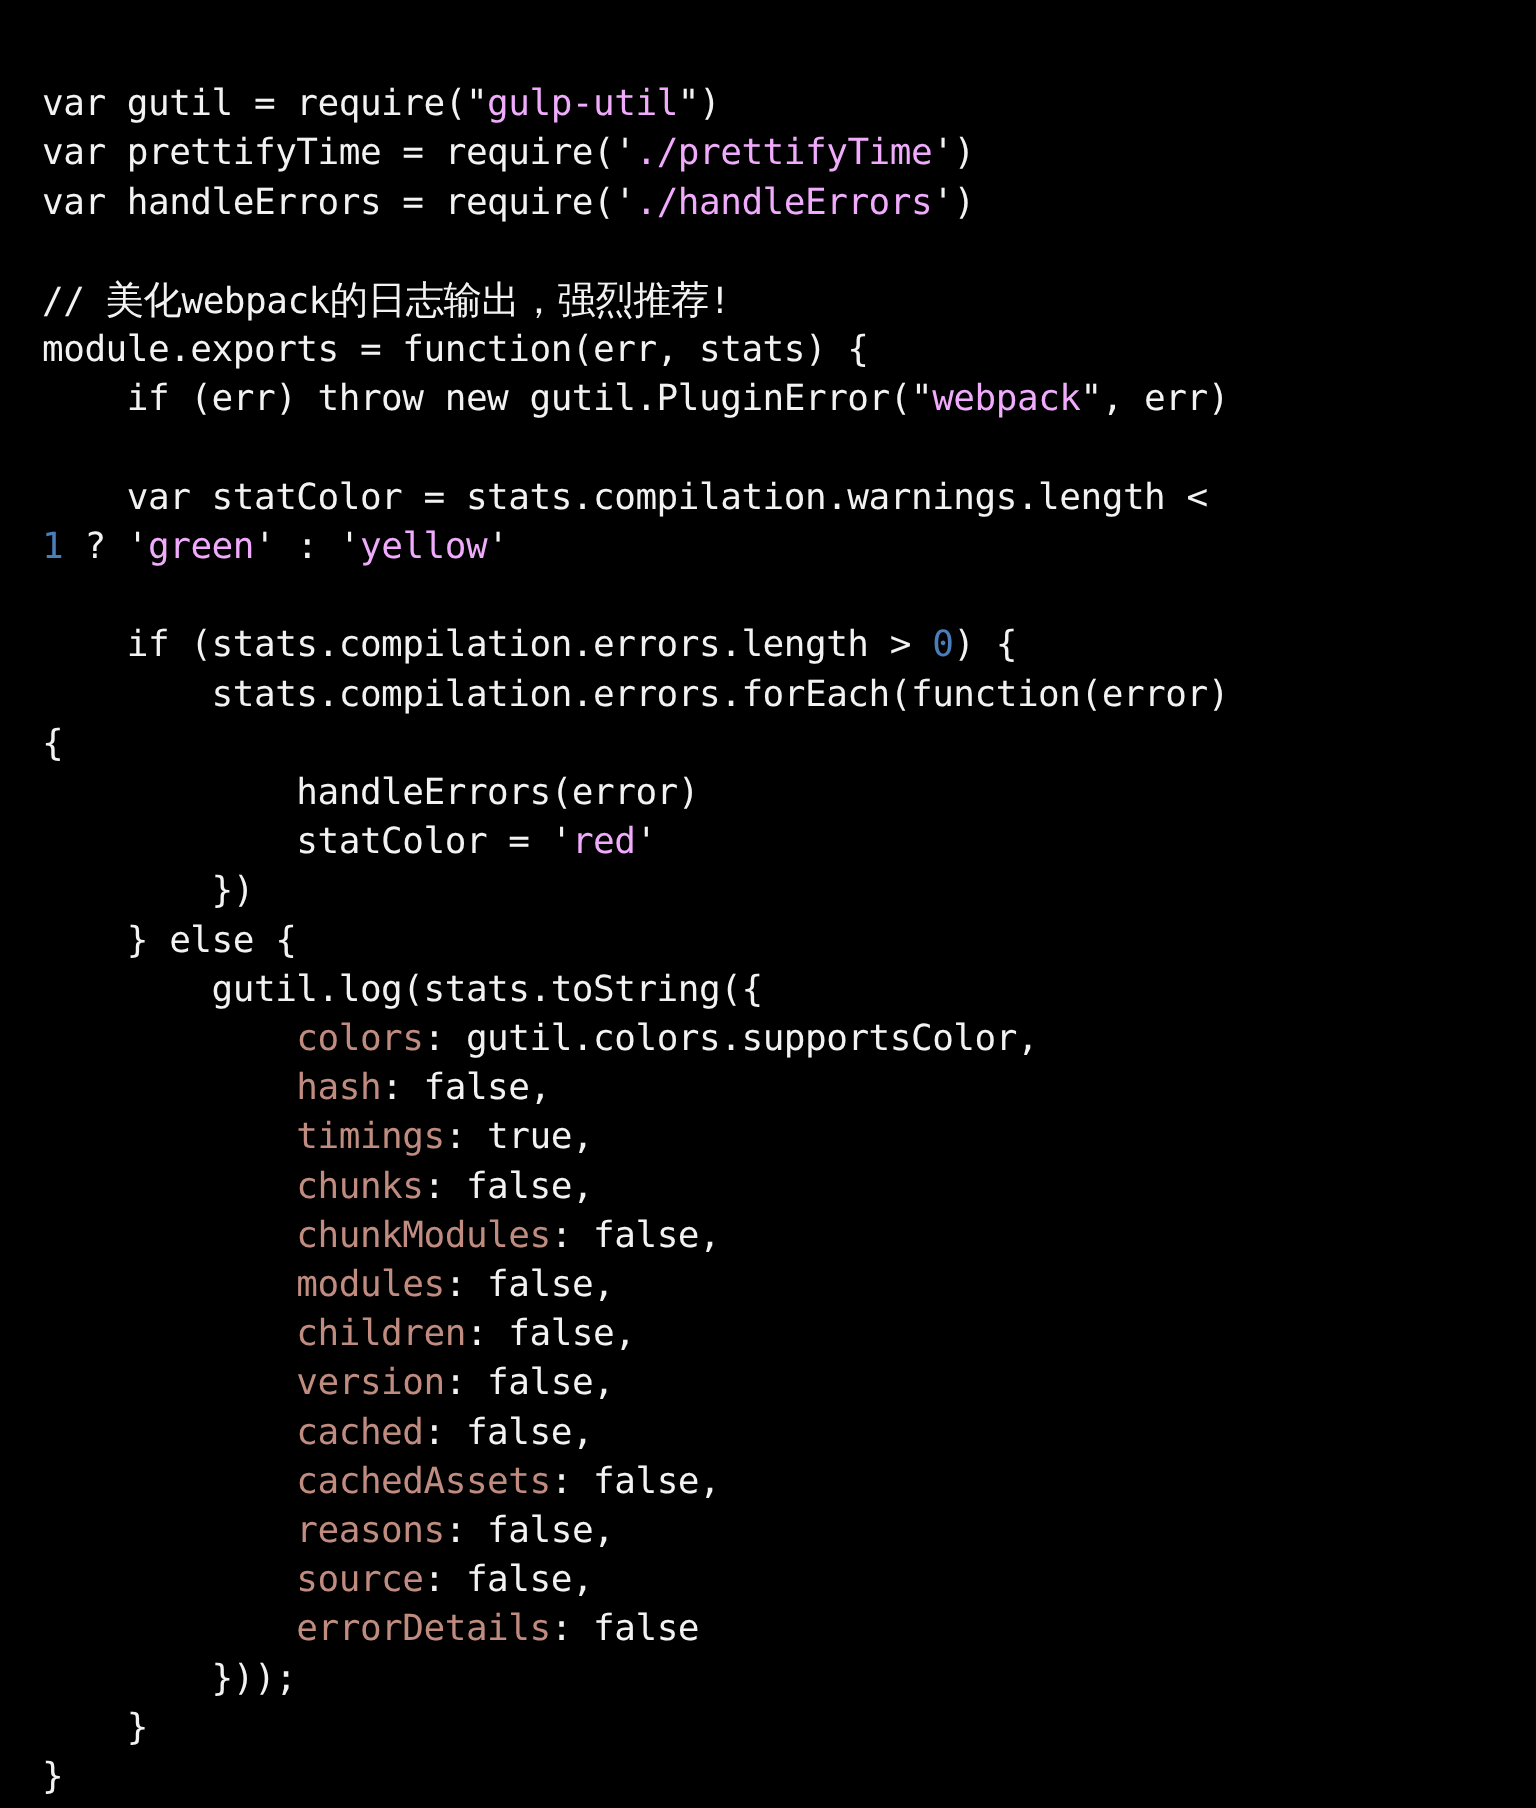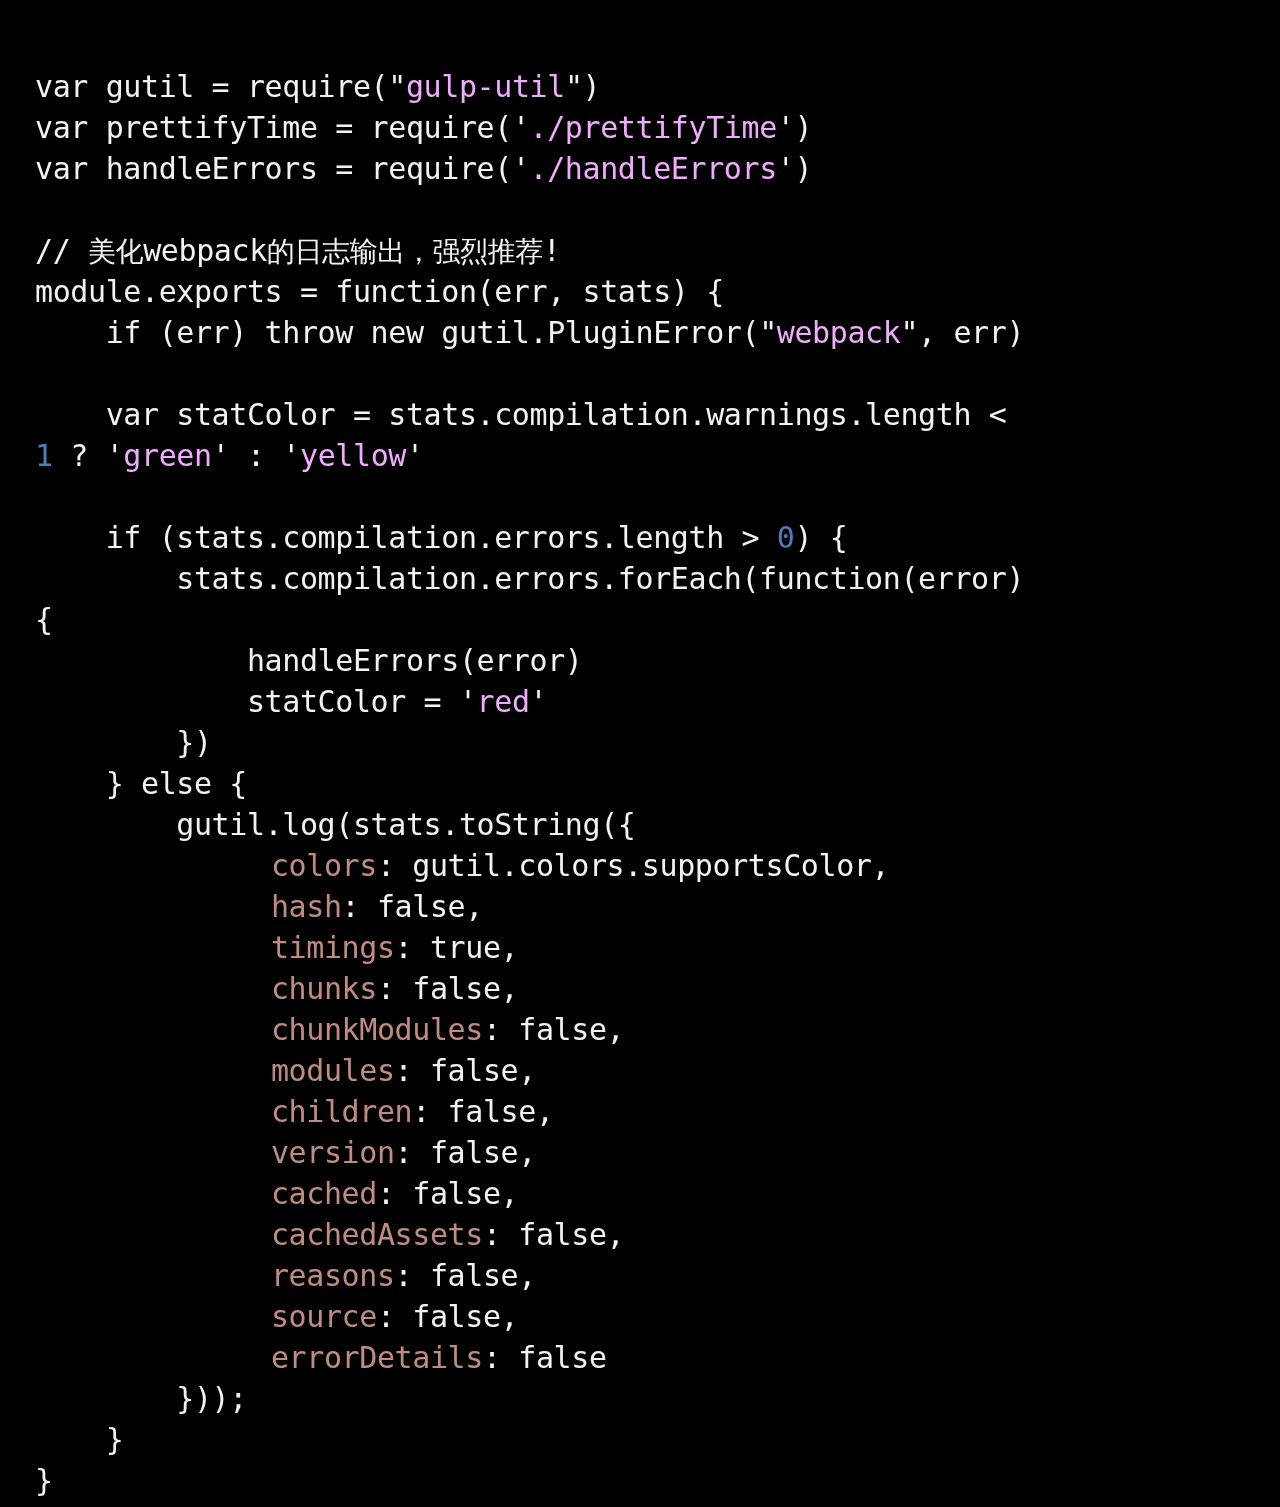--- a/index.html
+++ b/index.html
@@ -35,26 +35,26 @@
   }
   .ln {
     display: block;
     height: 41px;
     white-space: pre;
   }
   .ln.blank { color: transparent; }
   .t-plain  { color: #f2f2f2; }
   .t-str    { color: #f0abfc; }
   .t-num    { color: #4a7ebb; }
-  .t-key    { color: #c08c80; margin-left: 24px; }
+  .t-key    { color: #c08c80; }
   .t-punct  { color: #f2f2f2; }
   .t-comment{ color: #f2f2f2; }
   .cjk {
     font-family: "DejaVu Sans", "Liberation Sans", sans-serif;
-    font-size: 28px;
+    font-size: 32px;
   }
 </style>
 </head>
 <body>
 
 <div id="code-surface">
   <pre class="code-block" id="code-listing"><span class="ln" id="line-1"><span class="t-plain">var gutil = require(</span><span class="t-punct">"</span><span class="t-str">gulp-util</span><span class="t-punct">"</span><span class="t-plain">)</span></span><span class="ln" id="line-2"><span class="t-plain">var prettifyTime = require(</span><span class="t-punct">'</span><span class="t-str">./prettifyTime</span><span class="t-punct">'</span><span class="t-plain">)</span></span><span class="ln" id="line-3"><span class="t-plain">var handleErrors = require(</span><span class="t-punct">'</span><span class="t-str">./handleErrors</span><span class="t-punct">'</span><span class="t-plain">)</span></span><span class="ln blank" id="line-4">&nbsp;</span><span class="ln" id="line-5"><span class="t-comment">// </span><span class="t-comment cjk">美化</span><span class="t-comment">webpack</span><span class="t-comment cjk">的日志输出，强烈推荐</span><span class="t-comment">!</span></span><span class="ln" id="line-6"><span class="t-plain">module.exports = function(err, stats) {</span></span><span class="ln" id="line-7"><span class="t-plain">    if (err) throw new gutil.PluginError(</span><span class="t-punct">"</span><span class="t-str">webpack</span><span class="t-punct">"</span><span class="t-plain">, err)</span></span><span class="ln blank" id="line-8">&nbsp;</span><span class="ln" id="line-9"><span class="t-plain">    var statColor = stats.compilation.warnings.length &lt;</span></span><span class="ln" id="line-10"><span class="t-num">1</span><span class="t-plain"> ? </span><span class="t-punct">'</span><span class="t-str">green</span><span class="t-punct">'</span><span class="t-plain"> : </span><span class="t-punct">'</span><span class="t-str">yellow</span><span class="t-punct">'</span></span><span class="ln blank" id="line-11">&nbsp;</span><span class="ln" id="line-12"><span class="t-plain">    if (stats.compilation.errors.length &gt; </span><span class="t-num">0</span><span class="t-plain">) {</span></span><span class="ln" id="line-13"><span class="t-plain">        stats.compilation.errors.forEach(function(error)</span></span><span class="ln" id="line-14"><span class="t-plain">{</span></span><span class="ln" id="line-15"><span class="t-plain">            handleErrors(error)</span></span><span class="ln" id="line-16"><span class="t-plain">            statColor = </span><span class="t-punct">'</span><span class="t-str">red</span><span class="t-punct">'</span></span><span class="ln" id="line-17"><span class="t-plain">        })</span></span><span class="ln" id="line-18"><span class="t-plain">    } else {</span></span><span class="ln" id="line-19"><span class="t-plain">        gutil.log(stats.toString({</span></span><span class="ln" id="line-20"><span class="t-plain">            </span><span class="t-key">colors</span><span class="t-plain">: gutil.colors.supportsColor,</span></span><span class="ln" id="line-21"><span class="t-plain">            </span><span class="t-key">hash</span><span class="t-plain">: false,</span></span><span class="ln" id="line-22"><span class="t-plain">            </span><span class="t-key">timings</span><span class="t-plain">: true,</span></span><span class="ln" id="line-23"><span class="t-plain">            </span><span class="t-key">chunks</span><span class="t-plain">: false,</span></span><span class="ln" id="line-24"><span class="t-plain">            </span><span class="t-key">chunkModules</span><span class="t-plain">: false,</span></span><span class="ln" id="line-25"><span class="t-plain">            </span><span class="t-key">modules</span><span class="t-plain">: false,</span></span><span class="ln" id="line-26"><span class="t-plain">            </span><span class="t-key">children</span><span class="t-plain">: false,</span></span><span class="ln" id="line-27"><span class="t-plain">            </span><span class="t-key">version</span><span class="t-plain">: false,</span></span><span class="ln" id="line-28"><span class="t-plain">            </span><span class="t-key">cached</span><span class="t-plain">: false,</span></span><span class="ln" id="line-29"><span class="t-plain">            </span><span class="t-key">cachedAssets</span><span class="t-plain">: false,</span></span><span class="ln" id="line-30"><span class="t-plain">            </span><span class="t-key">reasons</span><span class="t-plain">: false,</span></span><span class="ln" id="line-31"><span class="t-plain">            </span><span class="t-key">source</span><span class="t-plain">: false,</span></span><span class="ln" id="line-32"><span class="t-plain">            </span><span class="t-key">errorDetails</span><span class="t-plain">: false</span></span><span class="ln" id="line-33"><span class="t-plain">        }));</span></span><span class="ln" id="line-34"><span class="t-plain">    }</span></span><span class="ln" id="line-35"><span class="t-plain">}</span></span></pre>
 </div>
 
 </body></html>

